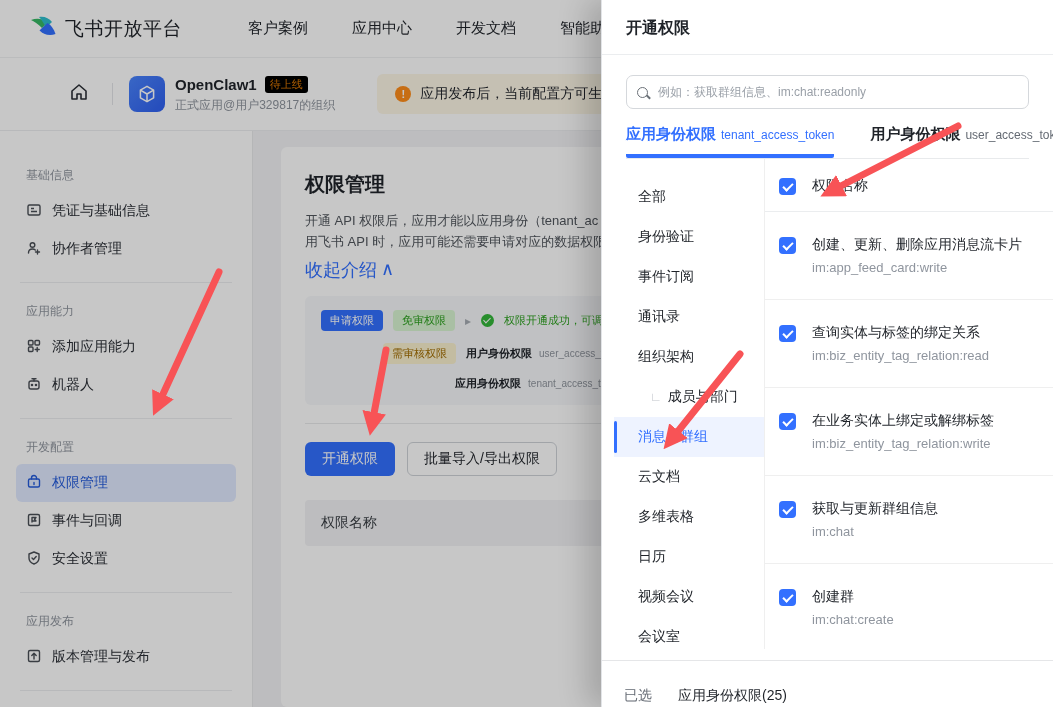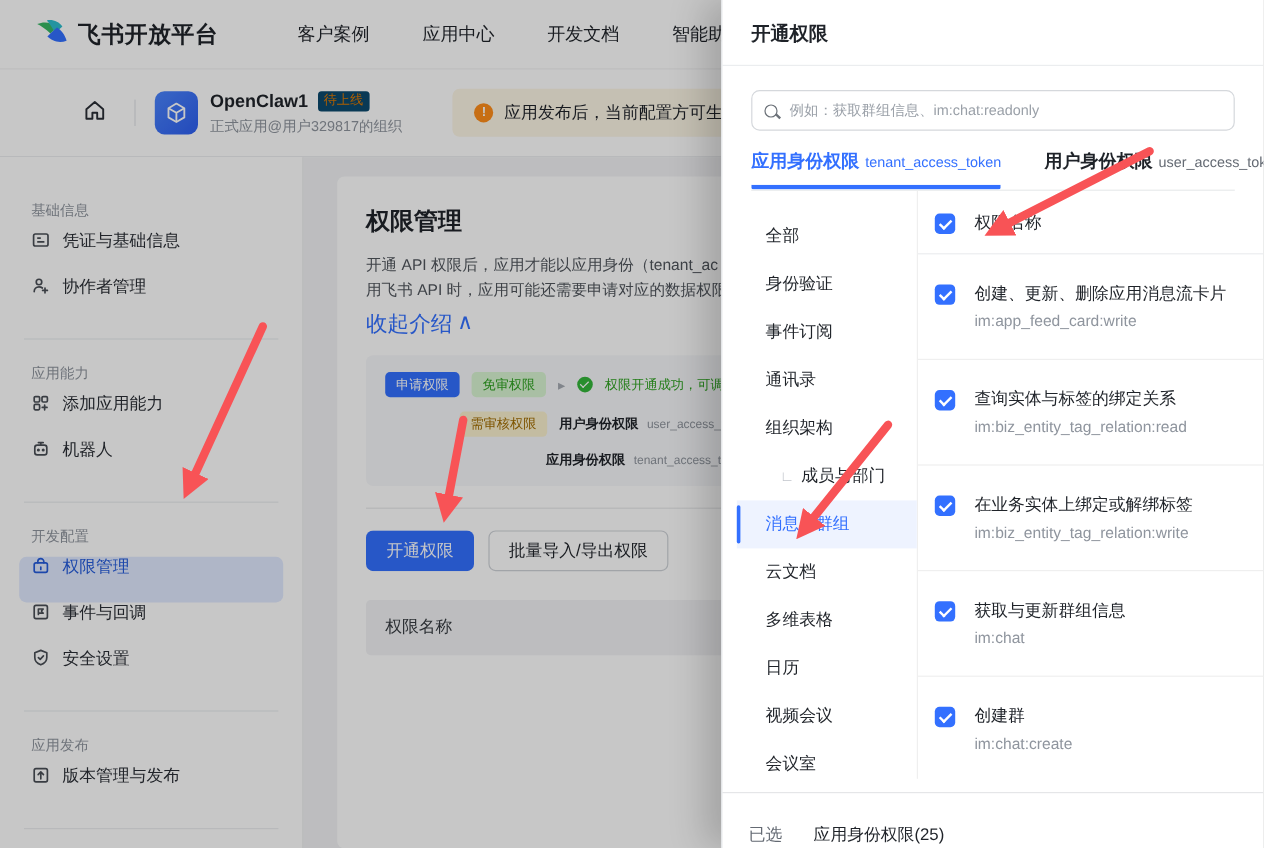--- a/index.html
+++ b/index.html
@@ -5,48 +5,48 @@
   html,body{margin:0;padding:0;background:#fff;}
   *{box-sizing:border-box;}
   .viewport{position:relative;width:1053px;height:707px;overflow:hidden;background:#fff;
     font-family:"Liberation Sans","DejaVu Sans",sans-serif;color:#1f2329;}
 
   
   .base{position:absolute;inset:0;}
   .topnav{position:absolute;left:0;top:0;width:100%;height:58px;background:#fff;
     display:flex;align-items:center;padding-left:30px;border-bottom:1px solid #f0f1f2;}
   .brand{display:flex;align-items:center;gap:8px;}
-  .brand-text{font-size:19px;font-weight:bold;letter-spacing:.5px;}
+  .brand-text{font-size:19px;font-weight:normal;letter-spacing:.5px;}
   .nav-items{display:flex;align-items:center;gap:44px;margin-left:66px;font-size:15px;font-weight:500;}
   .nav-item{cursor:pointer;white-space:nowrap;}
   .ai-badge{display:inline-flex;align-items:center;gap:4px;background:#7b67ee;color:#fff;
     font-size:12px;padding:3px 9px;border-radius:10px;margin-left:-34px;}
 
   .appbar{position:absolute;left:0;top:58px;width:100%;height:72px;background:#fff;
     display:flex;align-items:center;padding-left:62px;}
   .home-btn{width:34px;height:34px;display:flex;align-items:center;justify-content:center;border-radius:6px;}
   .vdiv{width:1px;height:22px;background:#e3e5e8;margin:0 16px;}
   .app-icon{width:36px;height:36px;border-radius:8px;background:linear-gradient(135deg,#4a84fd,#2e5ff0);
     display:flex;align-items:center;justify-content:center;flex:none;}
   .app-meta{margin-left:10px;line-height:1.35;}
   .app-name-row{display:flex;align-items:center;gap:8px;}
   .app-name{font-size:15px;font-weight:bold;}
-  .status-badge{font-size:11px;color:#de7802;background:#0c4a6e;border-radius:3px;padding:1px 5px;}
+  .status-badge{font-size:11px;color:#de7802;background:#000000;border-radius:3px;padding:1px 5px;}
   .app-sub{font-size:12px;color:#8f959e;margin-top:2px;}
   .notice{margin-left:42px;height:40px;background:#fdf6e6;border-radius:6px;display:flex;align-items:center;
     padding:0 18px;gap:9px;white-space:nowrap;width:365px;overflow:hidden;}
   .notice-icon{width:16px;height:16px;border-radius:50%;background:#ff8d1a;color:#fff;font-size:11px;font-weight:bold;
     display:flex;align-items:center;justify-content:center;flex:none;}
   .notice-text{font-size:14px;}
   .notice-link{font-size:14px;color:#3370ff;margin-left:26px;cursor:pointer;}
 
   .body-row{position:absolute;left:0;top:130px;right:0;bottom:0;display:flex;border-top:1px solid #eceef0;}
   .sidebar{width:253px;background:#fff;border-right:1px solid #e8e9eb;padding:16px 16px 0;flex:none;}
   .side-section{font-size:12px;color:#8f959e;margin:20px 10px 8px;}
-  .side-item{height:38px;border-radius:6px;display:flex;gap:10px;padding:0 10px;
+  .side-item{height:38px;border-radius:6px;display:flex;align-items:center;gap:10px;padding:0 10px;
     font-size:14px;color:#2b2f36;cursor:pointer;}
   .side-item svg{flex:none;}
   .side-item.selected{background:#e1eaff;color:#245bdb;font-weight:500;}
   .side-div{height:1px;background:#eceef0;margin:14px 4px;}
 
   .content{flex:1;background:#f2f3f5;position:relative;}
   .card{position:absolute;left:28px;top:16px;width:620px;height:560px;background:#fff;border-radius:6px;
     padding:24px 24px;overflow:hidden;}
   .page-title{font-size:20px;font-weight:bold;margin:0 0 12px;}
   .desc{font-size:13px;color:#51565d;line-height:21px;white-space:nowrap;}

